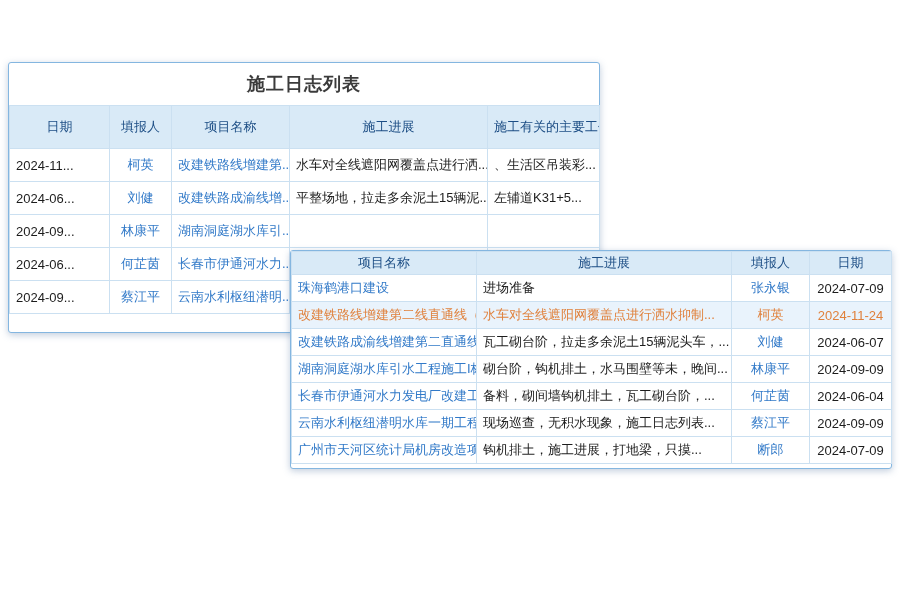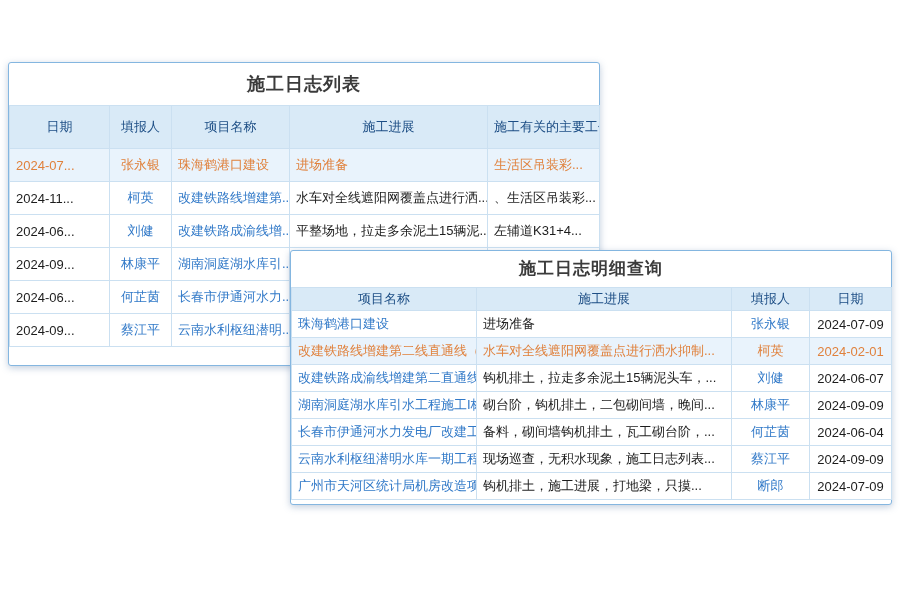--- a/index.html
+++ b/index.html
@@ -61,40 +61,33 @@
     <thead>
       <tr>
         <th>日期</th>
         <th>填报人</th>
         <th>项目名称</th>
         <th>施工进展</th>
         <th class="wrap">施工有关的主要工作</th>
       </tr>
     </thead>
     <tbody>
-        <tr class="hl">
-          <td class="tleft plain">2024-07...</td>
-          <td class="tcenter link">张永银</td>
-          <td class="tleft link">珠海鹤港口建设</td>
-          <td class="tleft plain">进场准备</td>
-          <td class="tleft plain">生活区吊装彩...</td>
-        </tr>
         <tr>
           <td class="tleft plain">2024-11...</td>
           <td class="tcenter link">柯英</td>
           <td class="tleft link">改建铁路线增建第...</td>
           <td class="tleft plain">水车对全线遮阳网覆盖点进行洒...</td>
           <td class="tleft plain">、生活区吊装彩...</td>
         </tr>
         <tr>
           <td class="tleft plain">2024-06...</td>
           <td class="tcenter link">刘健</td>
           <td class="tleft link">改建铁路成渝线增...</td>
           <td class="tleft plain">平整场地，拉走多余泥土15辆泥...</td>
-          <td class="tleft plain">左辅道K31+4...</td>
+          <td class="tleft plain">左辅道K31+5...</td>
         </tr>
         <tr>
           <td class="tleft plain">2024-09...</td>
           <td class="tcenter link">林康平</td>
           <td class="tleft link">湖南洞庭湖水库引...</td>
           <td class="tleft plain"></td>
           <td class="tleft plain"></td>
         </tr>
         <tr>
           <td class="tleft plain">2024-06...</td>
@@ -108,21 +101,20 @@
           <td class="tcenter link">蔡江平</td>
           <td class="tleft link">云南水利枢纽潜明...</td>
           <td class="tleft plain"></td>
           <td class="tleft plain"></td>
         </tr>
       </tbody>
   </table>
 </div>
 
 <div class="panel panel2">
-  <div class="panel-title">施工日志明细查询</div>
   <table class="grid grid2">
     <colgroup>
       <col style="width:185px">
         <col style="width:255px">
         <col style="width:78px">
         <col style="width:82px">
     </colgroup>
     <thead>
       <tr>
         <th>项目名称</th>
@@ -135,31 +127,31 @@
         <tr>
           <td class="tleft link">珠海鹤港口建设</td>
           <td class="tleft plain">进场准备</td>
           <td class="tcenter link">张永银</td>
           <td class="tcenter plain">2024-07-09</td>
         </tr>
         <tr class="hl">
           <td class="tleft link">改建铁路线增建第二线直通线（成都-西</td>
           <td class="tleft plain">水车对全线遮阳网覆盖点进行洒水抑制...</td>
           <td class="tcenter link">柯英</td>
-          <td class="tcenter plain">2024-02-01</td>
+          <td class="tcenter plain">2024-11-24</td>
         </tr>
         <tr>
           <td class="tleft link">改建铁路成渝线增建第二直通线（成渝</td>
-          <td class="tleft plain">钩机排土，拉走多余泥土15辆泥头车，...</td>
+          <td class="tleft plain">瓦工砌台阶，拉走多余泥土15辆泥头车，...</td>
           <td class="tcenter link">刘健</td>
           <td class="tcenter plain">2024-06-07</td>
         </tr>
         <tr>
           <td class="tleft link">湖南洞庭湖水库引水工程施工I标</td>
-          <td class="tleft plain">砌台阶，钩机排土，二包砌间墙，晚间...</td>
+          <td class="tleft plain">砌台阶，钩机排土，水马围壁等未，晚间...</td>
           <td class="tcenter link">林康平</td>
           <td class="tcenter plain">2024-09-09</td>
         </tr>
         <tr>
           <td class="tleft link">长春市伊通河水力发电厂改建工程</td>
           <td class="tleft plain">备料，砌间墙钩机排土，瓦工砌台阶，...</td>
           <td class="tcenter link">何芷茵</td>
           <td class="tcenter plain">2024-06-04</td>
         </tr>
         <tr>

